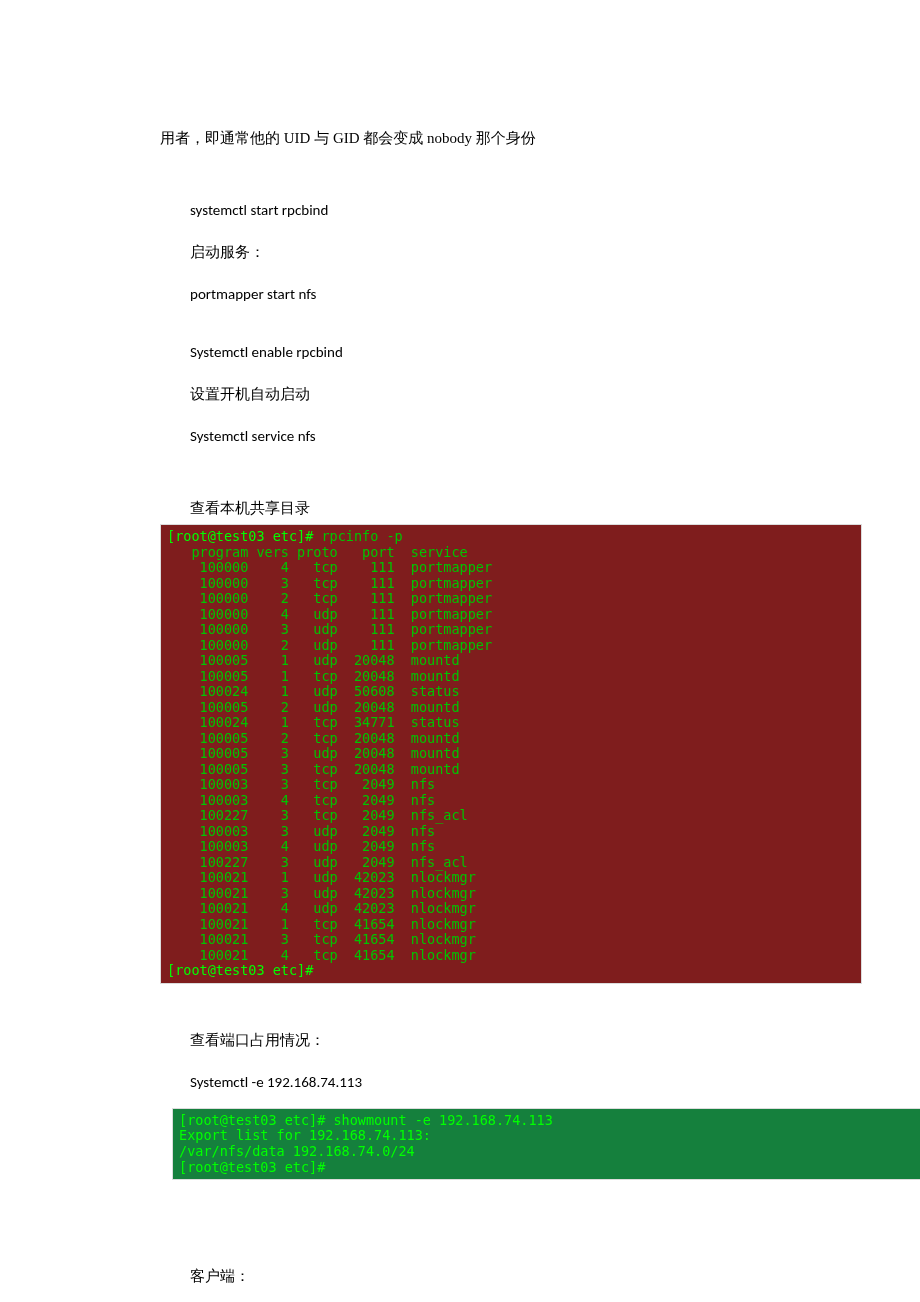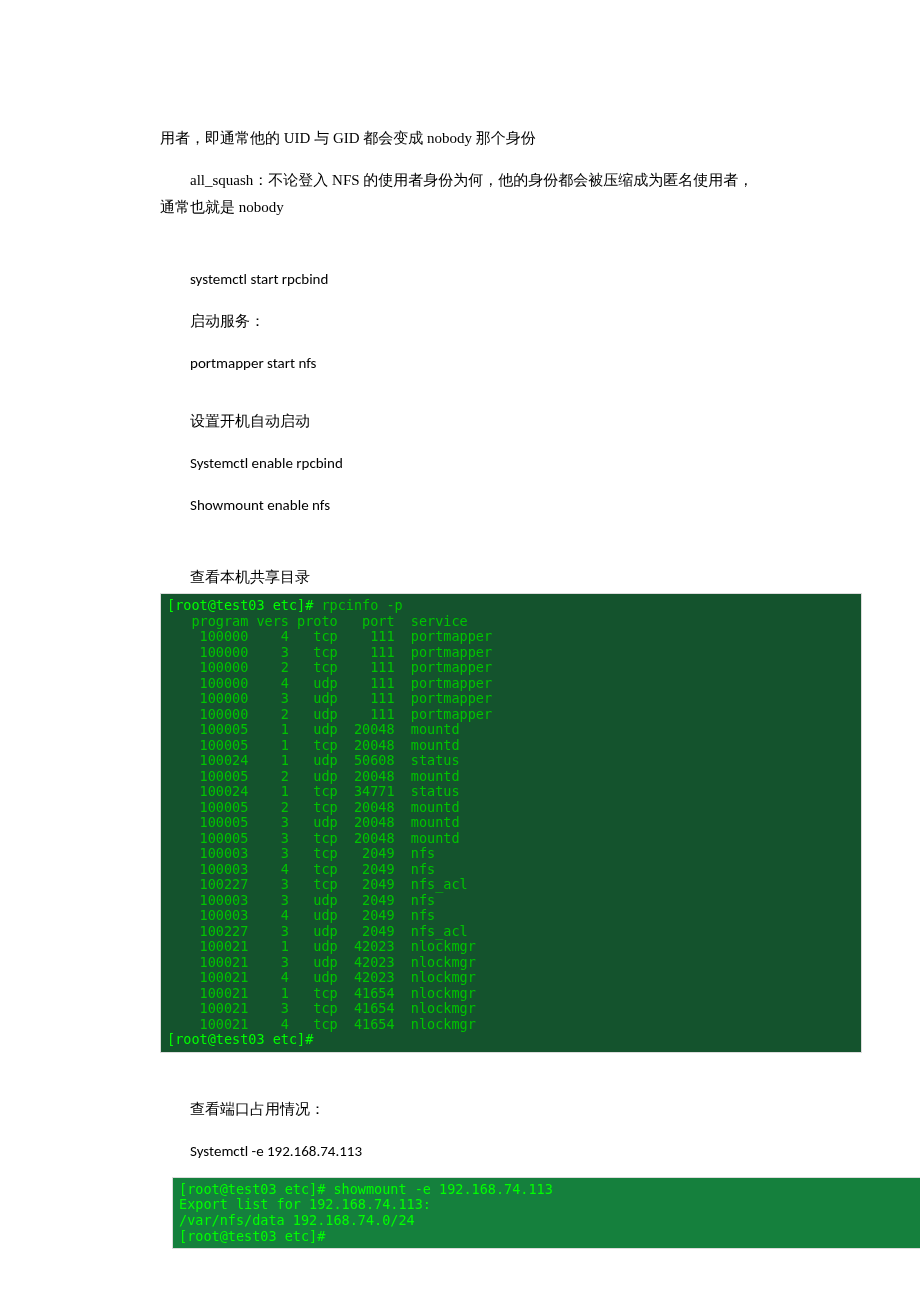--- a/index.html
+++ b/index.html
@@ -19,21 +19,21 @@
   .para {
     margin: 15px 0 2px 0;
   }
   .indent { text-indent: 2em; }
   .section-gap { height: 28px; }
   .small-gap { height: 14px; }
   .mono {
     font-family: "Calibri", Arial, sans-serif;
   }
   .terminal {
-    background: #14532d;
+    background: #7f1d1d;
     color: #00c400;
     font-family: "Lucida Console", "Consolas", monospace;
     font-size: 13.5px;
     line-height: 1.15;
     padding: 4px 6px 4px 6px;
     white-space: pre;
     margin: 0;
     border: 1px solid #dcdcdc;
     box-sizing: border-box;
     width: 702px;
@@ -52,33 +52,32 @@
     box-sizing: border-box;
     width: 834px;
   }
 </style>
 </head>
 <body>
 
 <div class="page">
 
   <p class="para">用者，即通常他的 UID 与 GID 都会变成 nobody 那个身份</p>
-  <p class="para indent">all_squash：不论登入 NFS 的使用者身份为何，他的身份都会被压缩成为匿名使用者，通常也就是 nobody</p>
 
   <div class="section-gap"></div>
 
   <p class="para indent mono">systemctl start rpcbind</p>
   <p class="para indent">启动服务：</p>
   <p class="para indent mono">portmapper start nfs</p>
 
   <div class="small-gap"></div>
 
+  <p class="para indent mono">Systemctl enable rpcbind</p>
   <p class="para indent">设置开机自动启动</p>
-  <p class="para indent mono">Systemctl enable rpcbind</p>
-  <p class="para indent mono">Showmount enable nfs</p>
+  <p class="para indent mono">Systemctl service nfs</p>
 
   <div class="section-gap"></div>
 
   <p class="para indent">查看本机共享目录</p>
 
   <pre class="terminal" id="terminal1"><span class="br-green">[root@test03 etc]# </span>rpcinfo -p
    program vers proto   port  service
     100000    4   tcp    111  portmapper
     100000    3   tcp    111  portmapper
     100000    2   tcp    111  portmapper

